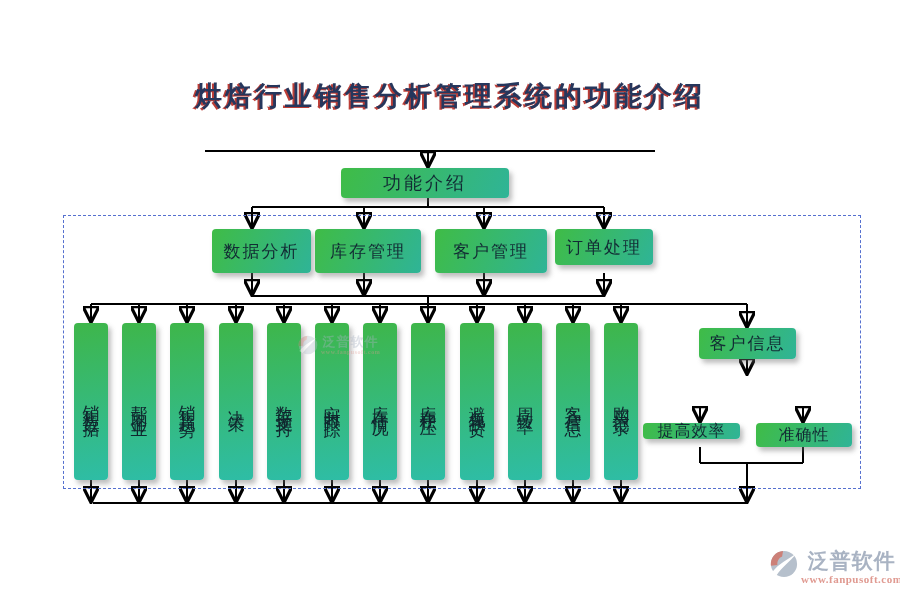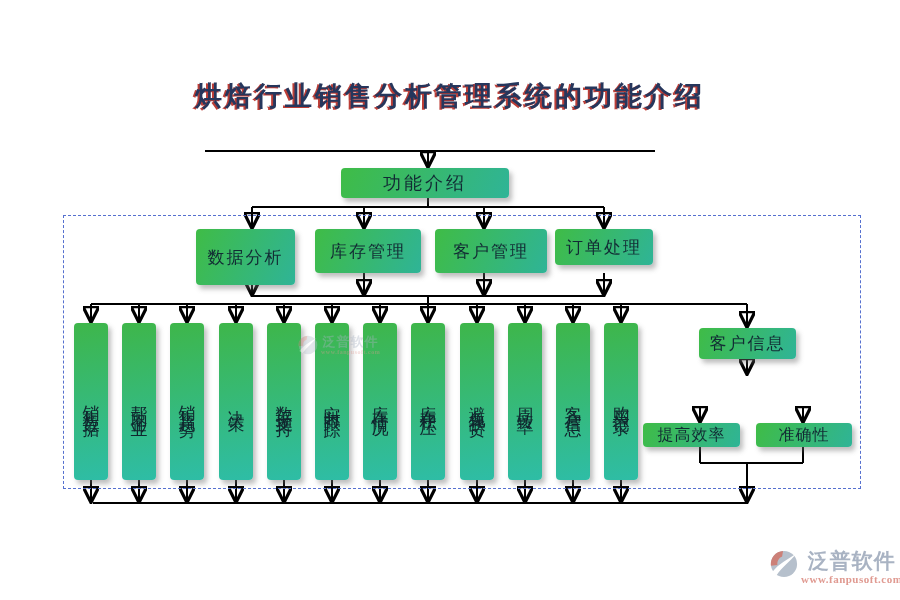--- a/index.html
+++ b/index.html
@@ -105,21 +105,21 @@
     <line x1="477" y1="480" x2="477" y2="501" marker-end="url(#arrow)"></line>
     <line x1="525" y1="480" x2="525" y2="501" marker-end="url(#arrow)"></line>
     <line x1="573" y1="480" x2="573" y2="501" marker-end="url(#arrow)"></line>
     <line x1="621" y1="480" x2="621" y2="501" marker-end="url(#arrow)"></line>
   </svg>
 
   <div class="dashed-frame"></div>
 
   <div class="box root" style="left:341px;top:168px;width:168px;height:30px">功能介绍</div>
 
-  <div class="box" style="left:196px;top:229px;width:99px;height:56px">数据分析</div>
+  <div class="box" style="left:212px;top:229px;width:99px;height:44px">数据分析</div>
   <div class="box" style="left:315px;top:229px;width:106px;height:44px">库存管理</div>
   <div class="box" style="left:435px;top:229px;width:112px;height:44px">客户管理</div>
   <div class="box" style="left:555px;top:229px;width:98px;height:36px">订单处理</div>
 
   <div class="box vbox" style="left:74px;top:323px;width:34px;height:157px">
     <span>销售数据</span>
     </div>
   <div class="box vbox" style="left:122px;top:323px;width:34px;height:157px">
     <span>帮助企业</span>
     </div>
@@ -148,21 +148,21 @@
     <span>周转率</span>
     </div>
   <div class="box vbox" style="left:556px;top:323px;width:34px;height:157px">
     <span>客户信息</span>
     </div>
   <div class="box vbox" style="left:604px;top:323px;width:34px;height:157px">
     <span>购买记录</span>
     </div>
 
   <div class="box" style="left:699px;top:328px;width:97px;height:31px">客户信息</div>
-  <div class="box small" style="left:643px;top:423px;width:97px;height:24px">提高效率</div>
+  <div class="box small" style="left:643px;top:423px;width:97px;height:16px">提高效率</div>
   <div class="box small" style="left:756px;top:423px;width:96px;height:24px">准确性</div>
 
   <div class="wm wm-center">
     <svg class="wm-icon" width="20" height="20" viewBox="0 0 30 30">
       <circle cx="15" cy="15" r="14" fill="#b6c0cc"></circle>
       <path d="M14,1 A14,14 0 0 0 1,17 L8,16 A8,8 0 0 1 13,7 Z" fill="#cc8078"></path>
       <path d="M2,24 C10,14 19,10 28,4 C21,13 13,18 7,27 Z" fill="#ffffff"></path>
     </svg>
     <div class="wm-texts">
       <span class="wm-brand">泛普软件</span>

